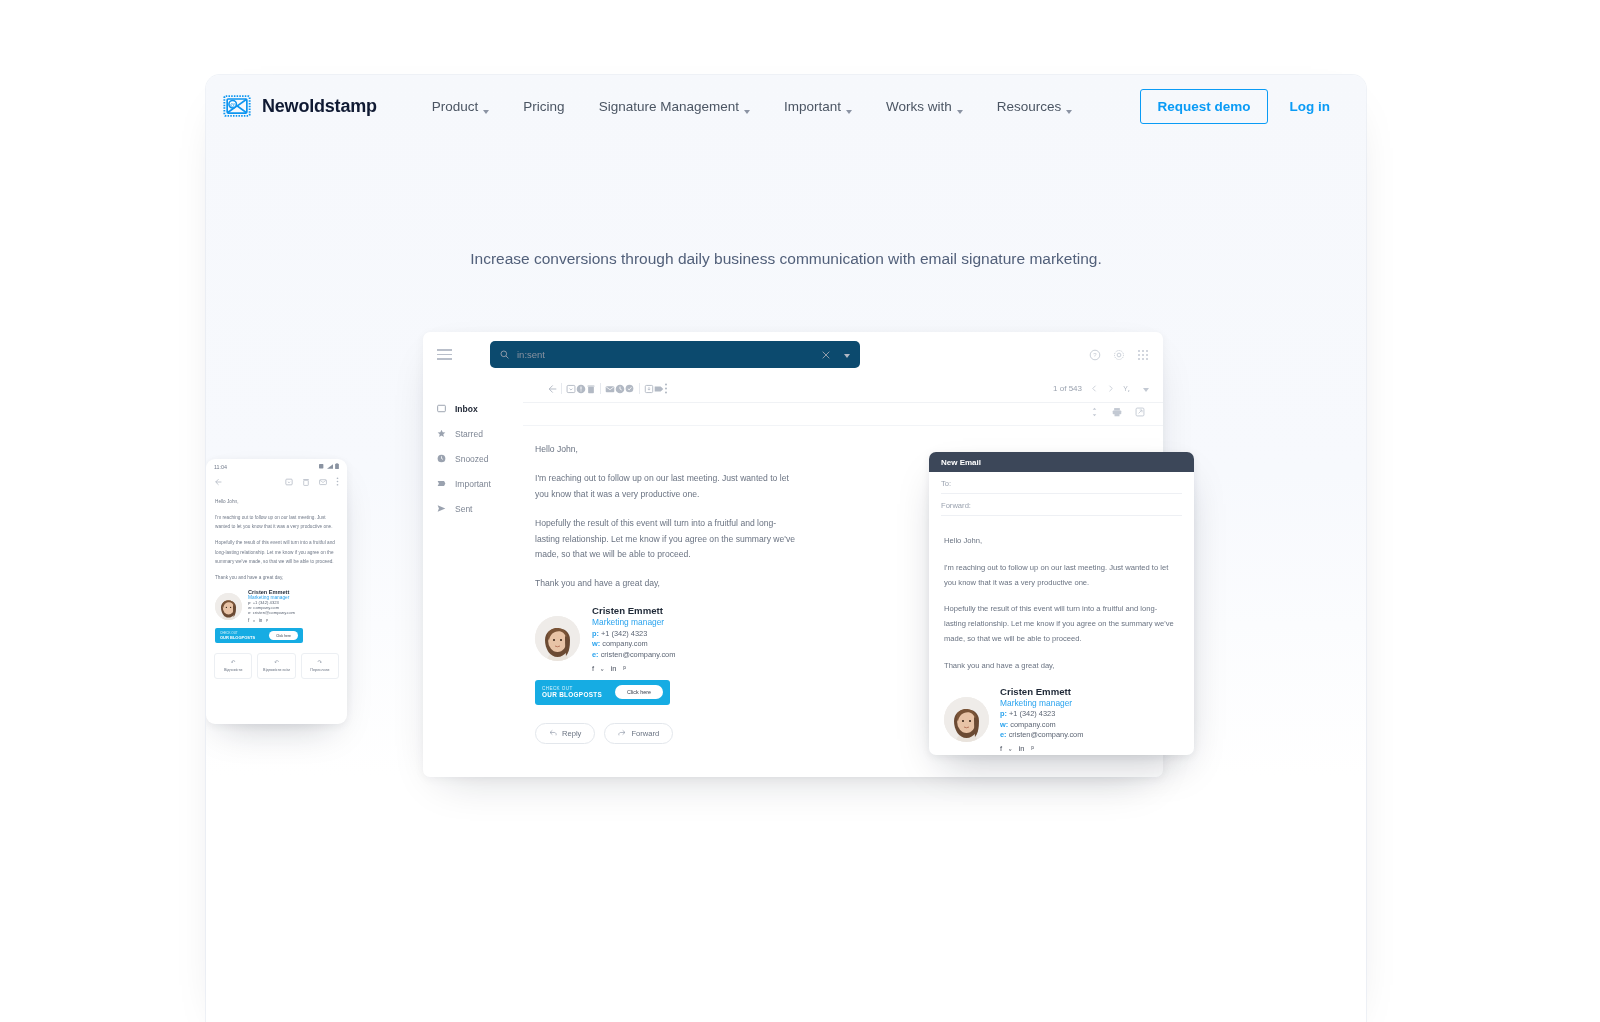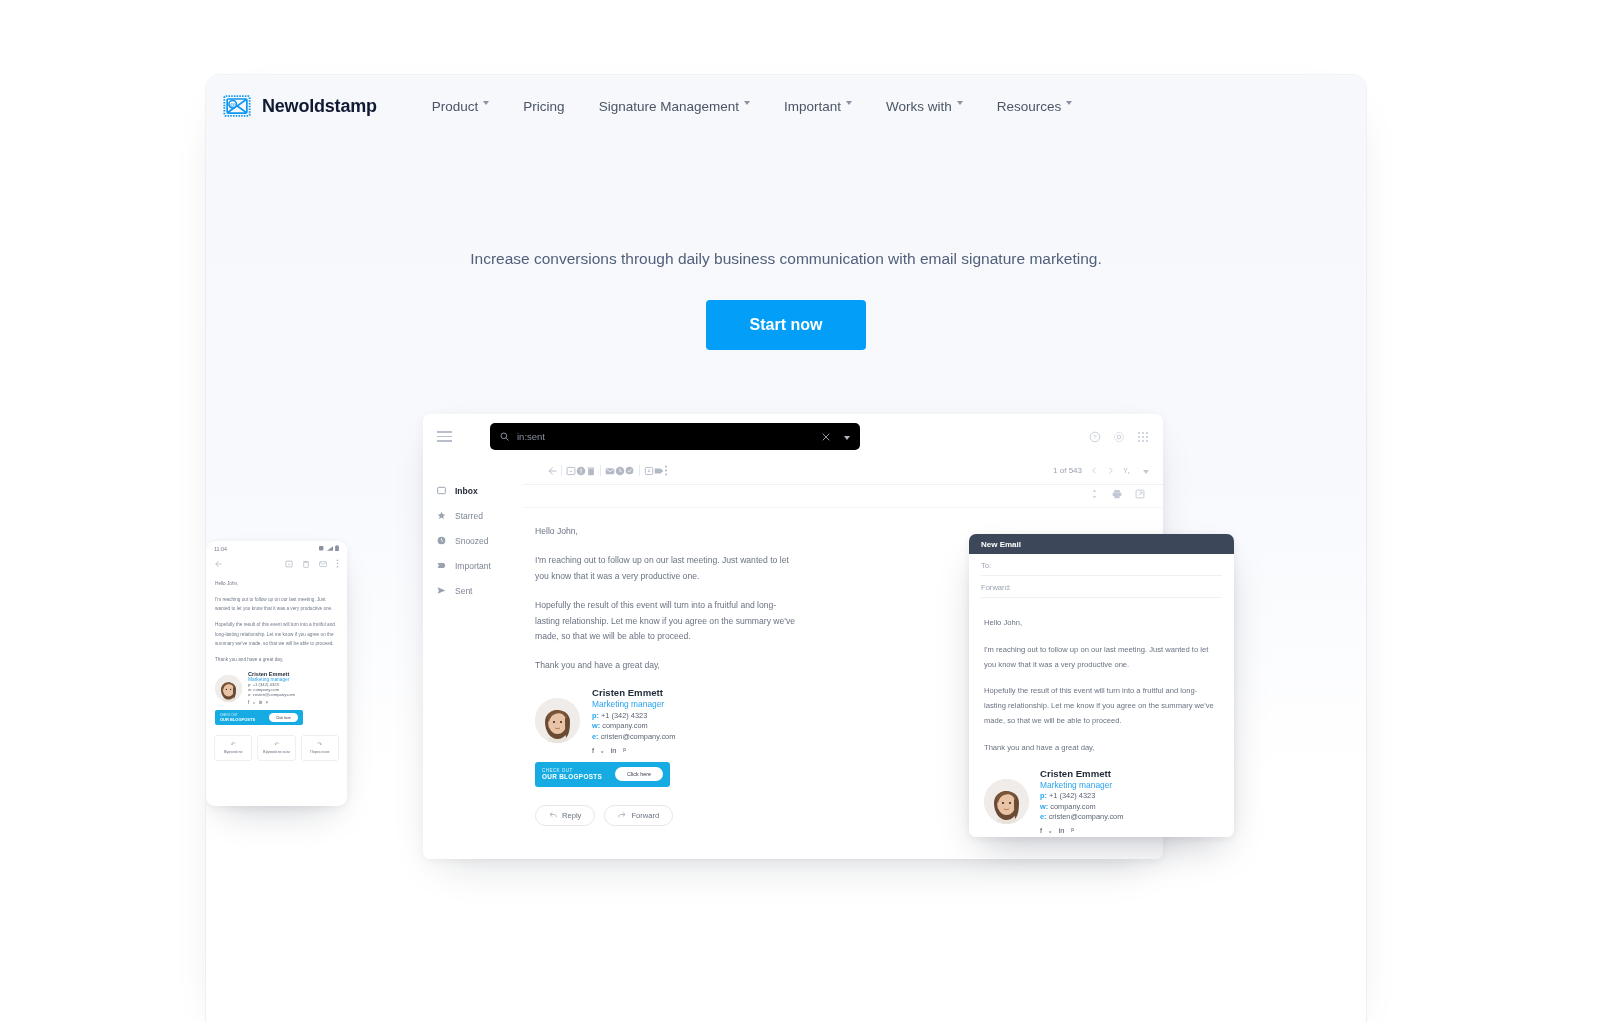--- a/index.html
+++ b/index.html
@@ -30,21 +30,21 @@
     padding: 0 24px 0 16px;
   }
   .brand { display: flex; align-items: center; gap: 10px; }
   .brand-logo { width: 30px; height: 30px; display: block; }
   .brand-name {
     font-size: 18px; font-weight: 700; color: #101a33;
     letter-spacing: -0.2px;
   }
   .nav { display: flex; align-items: center; margin-left: 38px; }
   .nav-item {
-    display: flex; align-items: flex-start; gap: 5px;
+    display: flex; align-items: flex-end; gap: 5px;
     font-size: 13.5px; color: #4b5563;
     padding: 8px 17px; cursor: pointer; white-space: nowrap;
   }
   .caret {
     width: 0; height: 0;
     border-left: 3.6px solid transparent;
     border-right: 3.6px solid transparent;
     border-top: 4.2px solid #8b93a3;
     margin-top: 2px;
   }
@@ -91,21 +91,21 @@
     overflow: hidden;
   }
   .gm-topbar {
     height: 45px; display: flex; align-items: center;
     padding: 0 14px; gap: 14px;
   }
   .hamburger { width: 15px; display: flex; flex-direction: column; gap: 3px; }
   .hamburger i { display: block; height: 1.4px; background: #b9bfca; }
   .gm-search {
     flex: 0 0 370px; margin-left: 24px;
-    height: 27px; background: #000000; border-radius: 5px;
+    height: 27px; background: #0c4a6e; border-radius: 5px;
     display: flex; align-items: center; gap: 8px; padding: 0 10px;
   }
   .gm-search-text { font-size: 9.5px; color: #8a93a1; flex: 1; }
   .gm-topicons { margin-left: auto; display: flex; align-items: center; gap: 12px; }
   .gm-body { display: flex; height: calc(100% - 45px); }
   .gm-nav-row {
     display: flex; align-items: center; 
     padding: 6px 14px 8px 24px; border-bottom: 1px solid #f0f2f5;
   }
   .gm-divider { width: 1px; height: 11px; background: #e6e9ee; margin: 0 4px; }
@@ -151,21 +151,21 @@
   }
   .reply-row { display: flex; gap: 9px; margin-top: 18px; }
   .reply-btn {
     border: 1px solid #e3e7ec; border-radius: 13px;
     font-size: 7.6px; color: #6a7382;
     padding: 5px 13px; display: flex; align-items: flex-start; gap: 5px;
   }
 
   
   .newmail {
-    position: absolute; left: 763px; top: 146px;
+    position: absolute; left: 723px; top: 146px;
     width: 265px; height: 303px;
     background: #fff; border-radius: 7px; overflow: hidden;
     box-shadow: 0 18px 40px -14px rgba(15,23,42,.28), 0 2px 8px rgba(15,23,42,.07);
   }
   .nm-head {
     height: 20px; background: #3c4759; color: #fff;
     font-size: 8px; font-weight: 700; display: flex; align-items: center;
     padding: 0 12px;
   }
   .nm-field {
@@ -257,25 +257,28 @@
       <div class="nav-item">
         <span>Works with</span>
         <span class="caret"></span>
       </div>
       <div class="nav-item">
         <span>Resources</span>
         <span class="caret"></span>
       </div>
     </div>
 
+    <div class="header-right">
+      <button class="btn-demo">Request demo</button>
+      <span class="link-login">Log in</span>
+    </div>
   </div>
 
   <div class="hero">
     <p class="hero-sub">Increase conversions through daily business communication with email signature marketing.</p>
-    <button class="hero-cta">Start now</button>
   </div>
 
   <div class="stage">
 
     <div class="gmail">
       <div class="gm-topbar">
         <span class="hamburger">
             <i></i>
             <i></i>
             <i></i>

